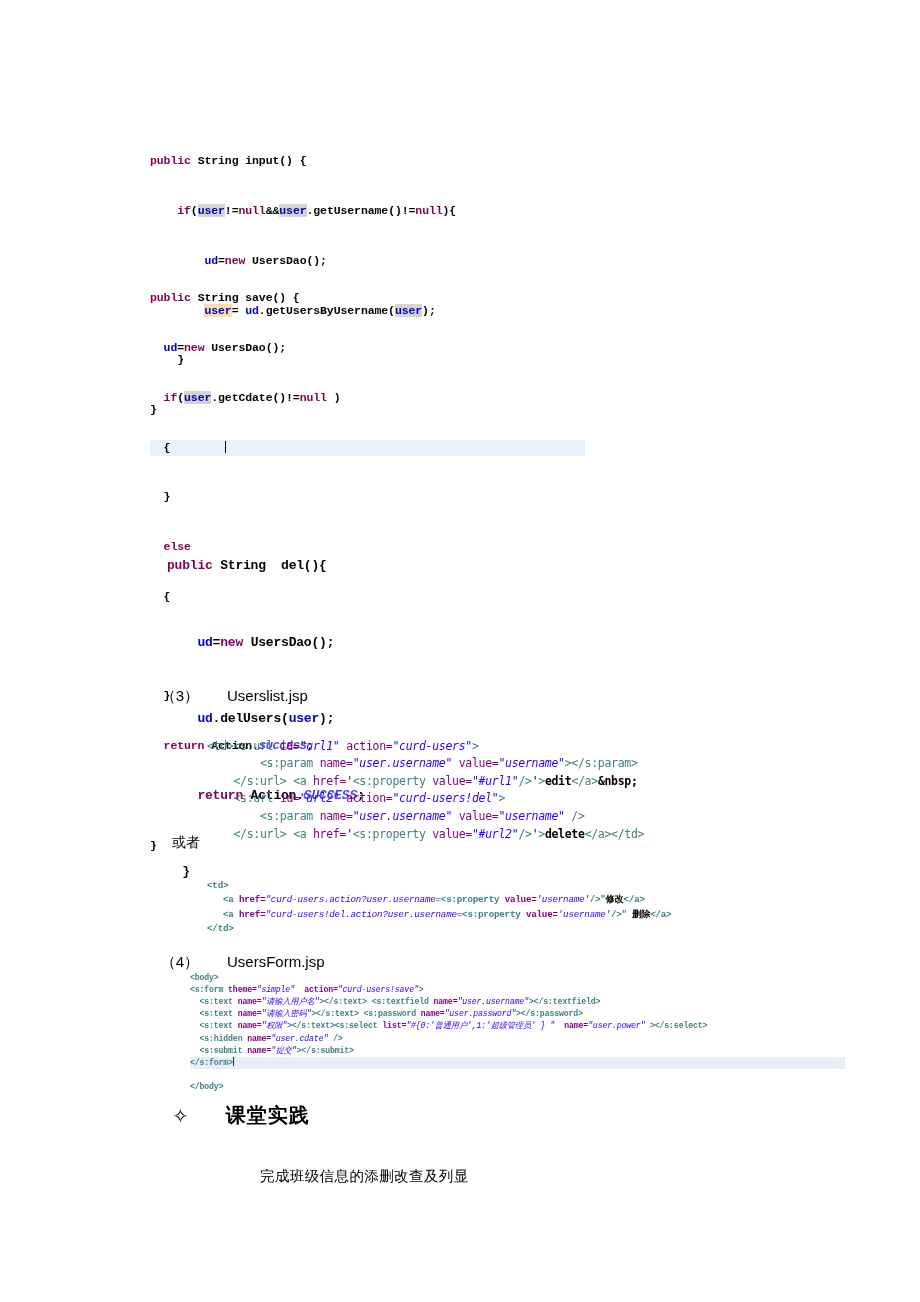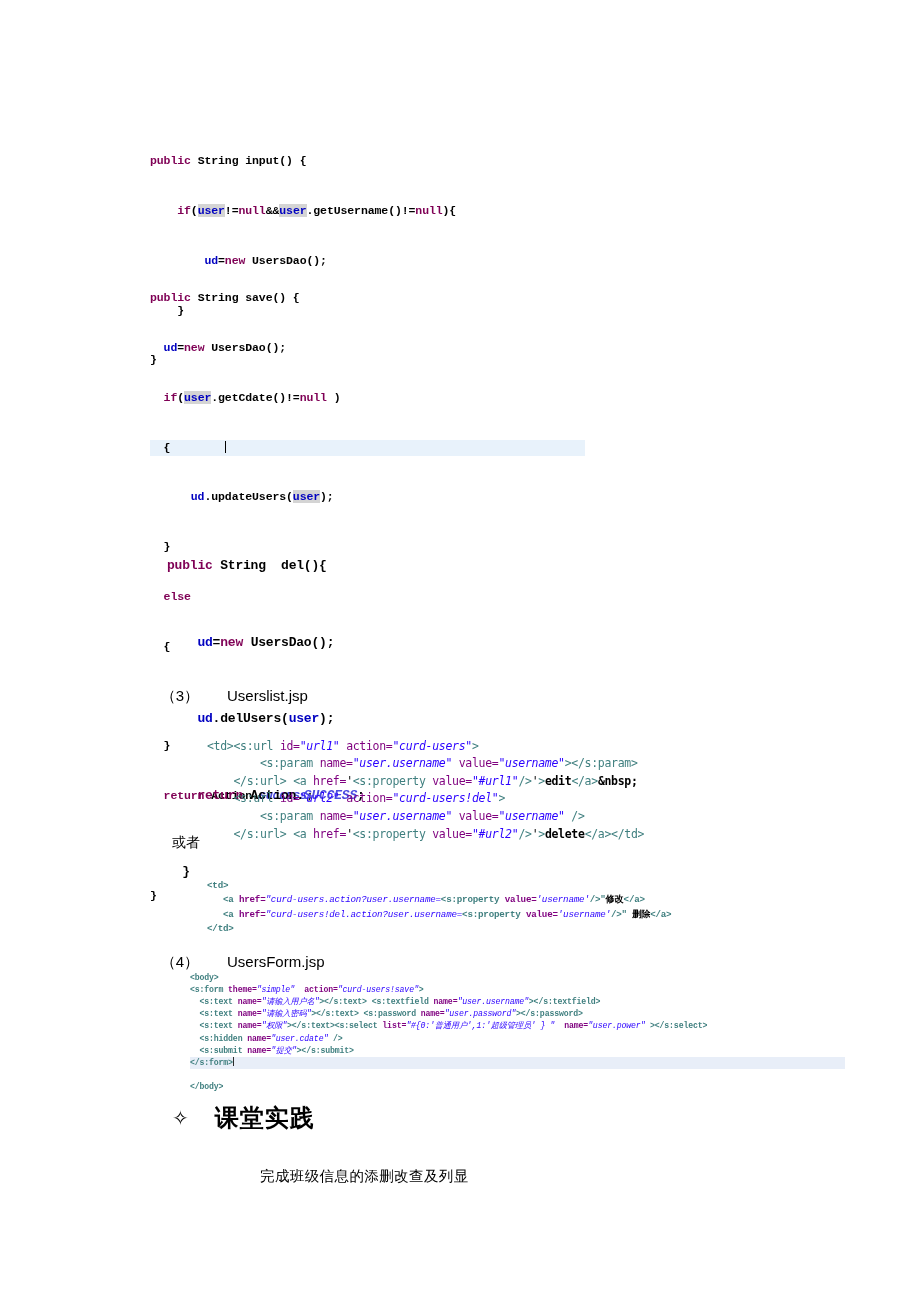--- a/index.html
+++ b/index.html
@@ -134,53 +134,54 @@
     align-items: center;
     gap: 26px;
   }
   .heading-bullet {
     font-size: 20px;
     line-height: 1;
     color: #000;
   }
   .heading-text {
     font-family: "Liberation Serif", serif;
-    font-size: 24px;
+    font-size: 20px;
     font-weight: bold;
     letter-spacing: 1px;
     color: #000;
+    margin-left: 11px;
   }
   .body-cn {
     position: absolute;
     font-family: "Liberation Serif", serif;
     font-size: 14.5px;
     letter-spacing: 0.4px;
     color: #000;
     white-space: pre;
   }
 </style>
 </head>
 <body>
 
 <div class="page">
 
   <div class="code java-block" style="left:150px; top:120px;">
     <span class="ln"><span class="kw">public</span> <span class="ty">String</span> input() {</span>
     <span class="ln">    <span class="kw">if</span>(<span class="fld hl-grey">user</span>!=<span class="kw">null</span>&amp;&amp;<span class="fld hl-grey">user</span>.getUsername()!=<span class="kw">null</span>){</span>
     <span class="ln">        <span class="fld">ud</span>=<span class="kw">new</span> UsersDao();</span>
+    <span class="ln">        <span class="fld hl-sand">user</span>= <span class="fld">ud</span>.getUsersByUsername(<span class="fld hl-grey">user</span>);</span>
     <span class="ln">    }</span>
     <span class="ln">}</span>
   </div>
 
   <div class="code java-block" style="left:150px; top:257px;">
     <span class="ln"><span class="kw">public</span> <span class="ty">String</span> save() {</span>
     <span class="ln">  <span class="fld">ud</span>=<span class="kw">new</span> UsersDao();</span>
     <span class="ln">  <span class="kw">if</span>(<span class="fld hl-grey">user</span>.getCdate()!=<span class="kw">null</span> )</span>
     <span class="curline" style="width:435px;">  {        <span class="caret"></span></span>
-    <span class="ln">      <span class="fld">ud</span>.updateUsers(<span class="fld hl-grey">user</span>);</span>
     <span class="ln">  }</span>
     <span class="ln">  <span class="kw">else</span></span>
     <span class="ln">  {</span>
     <span class="ln"> </span>
     <span class="ln">  }</span>
     <span class="ln">  <span class="kw">return</span> Action.<span class="sfld">SUCCESS</span>;</span>
     <span class="ln"> </span>
     <span class="ln">}</span>
   </div>
 

